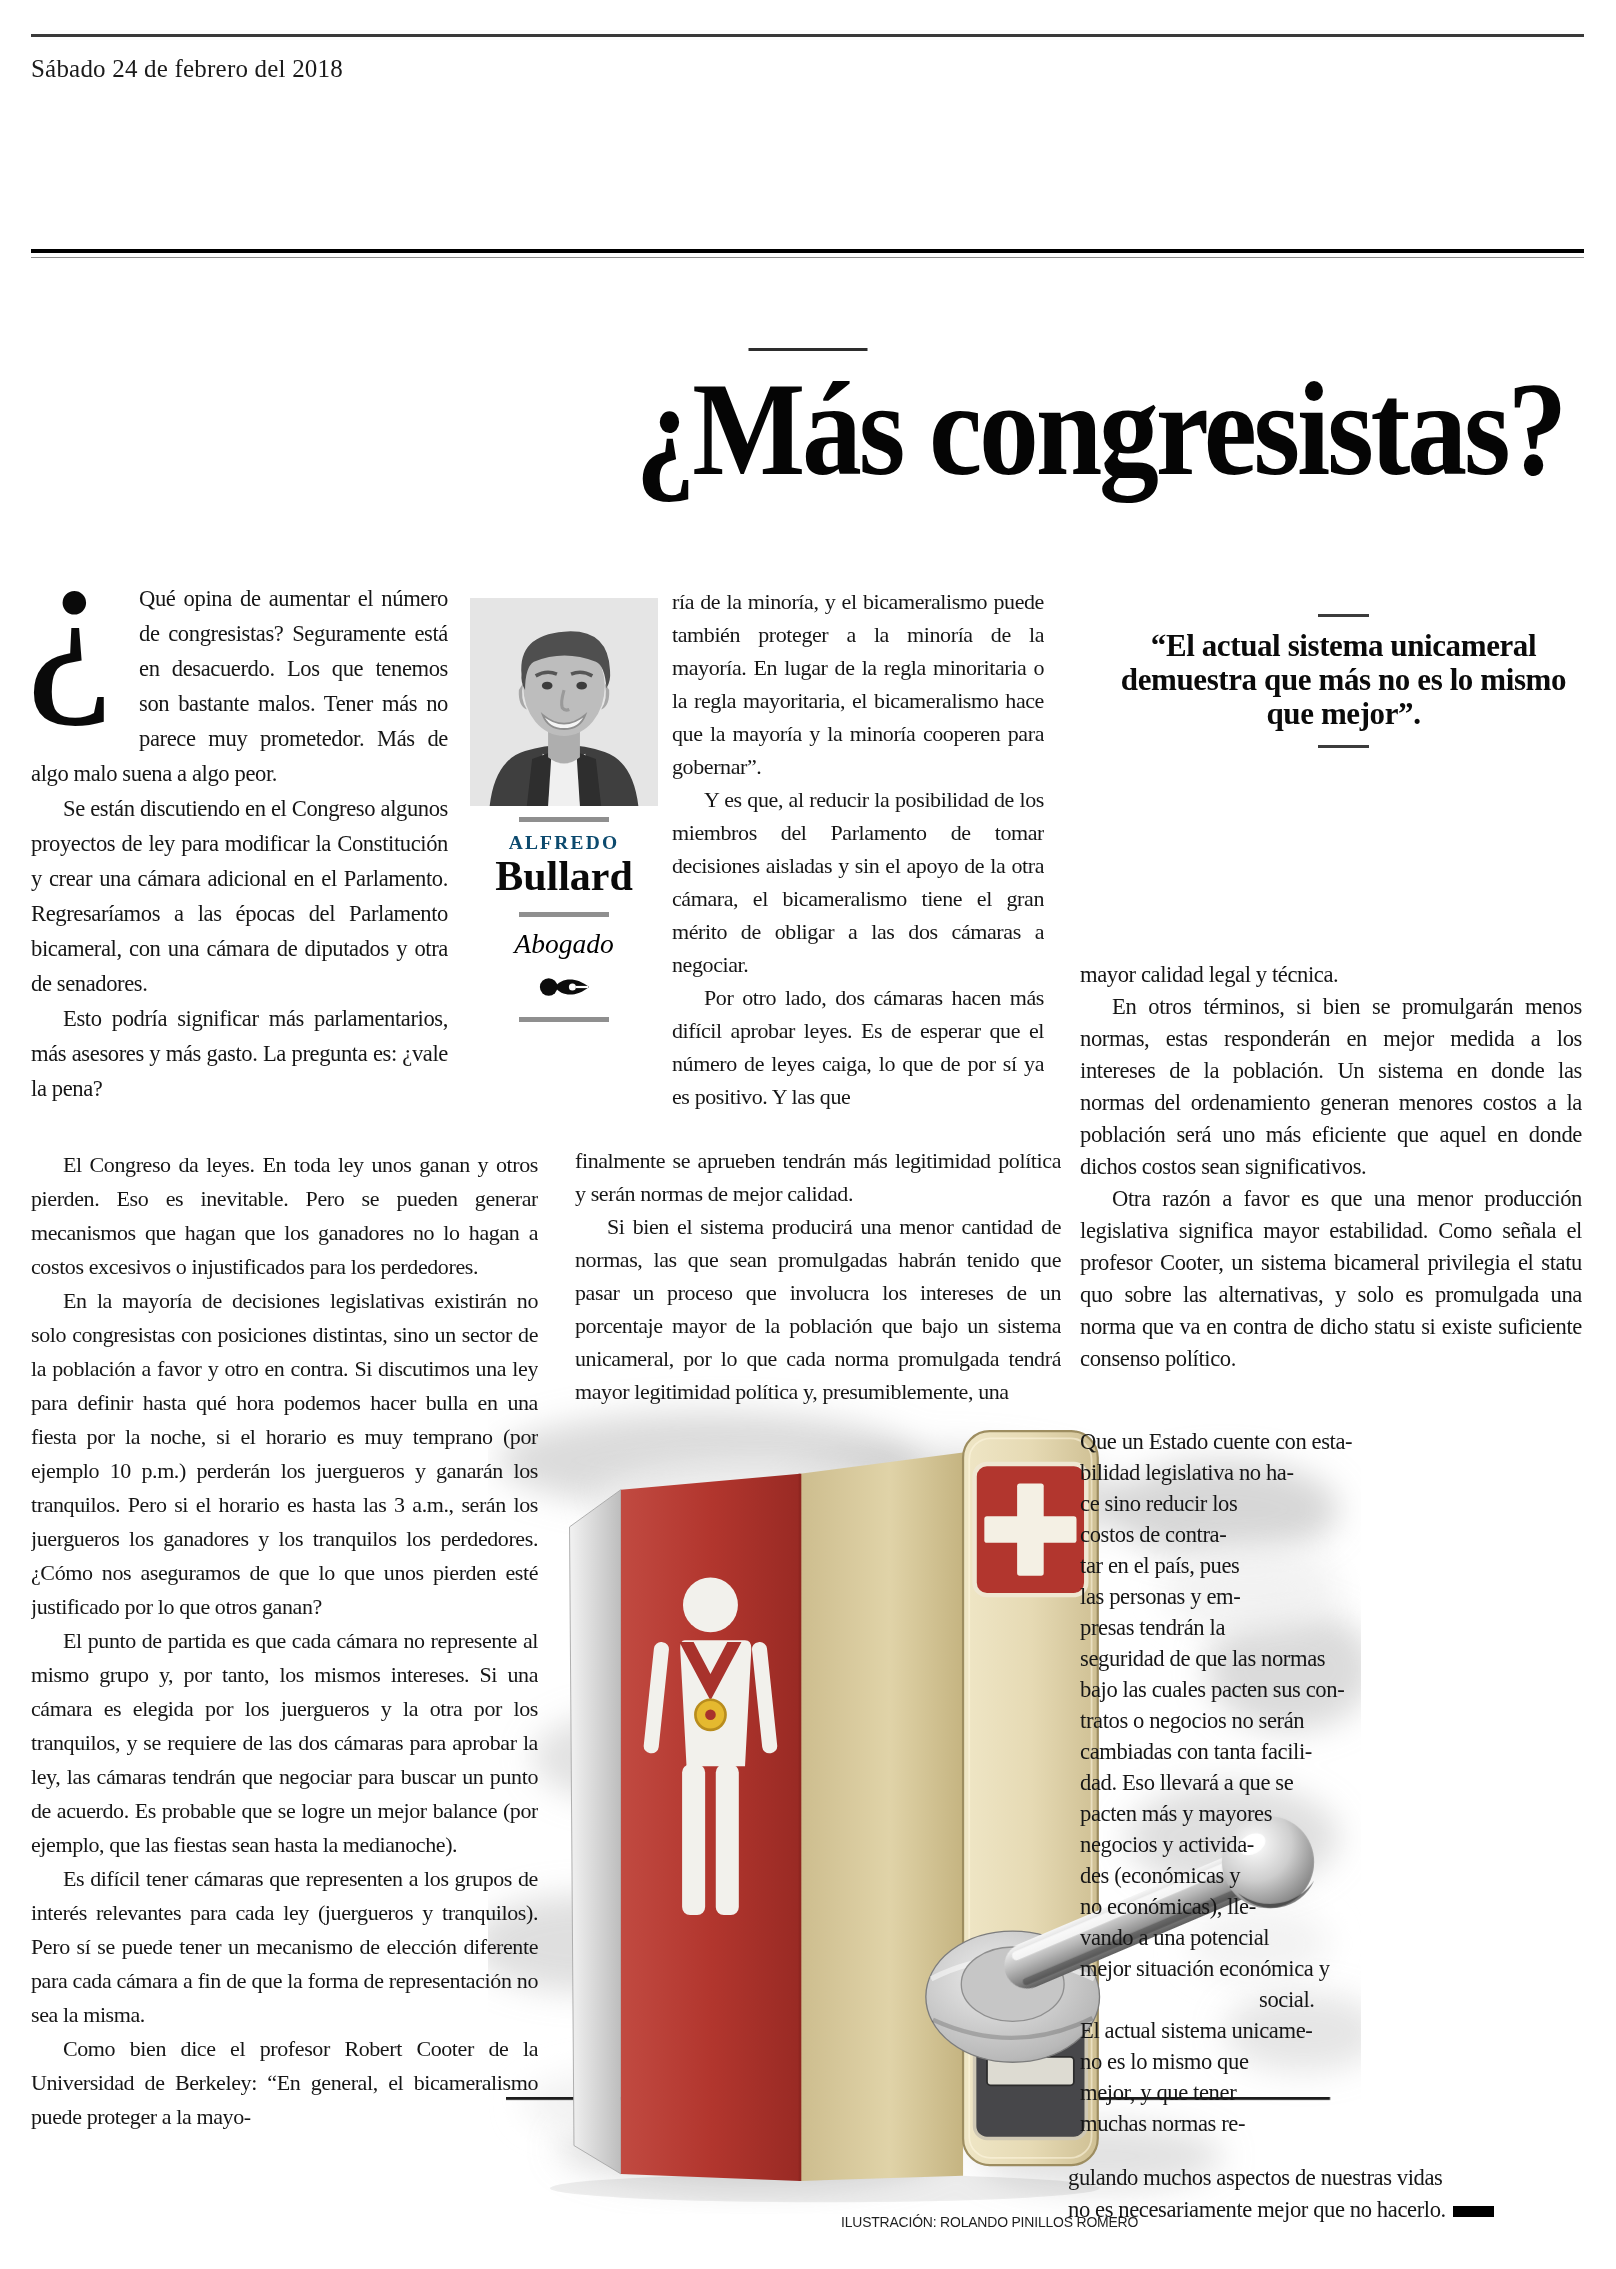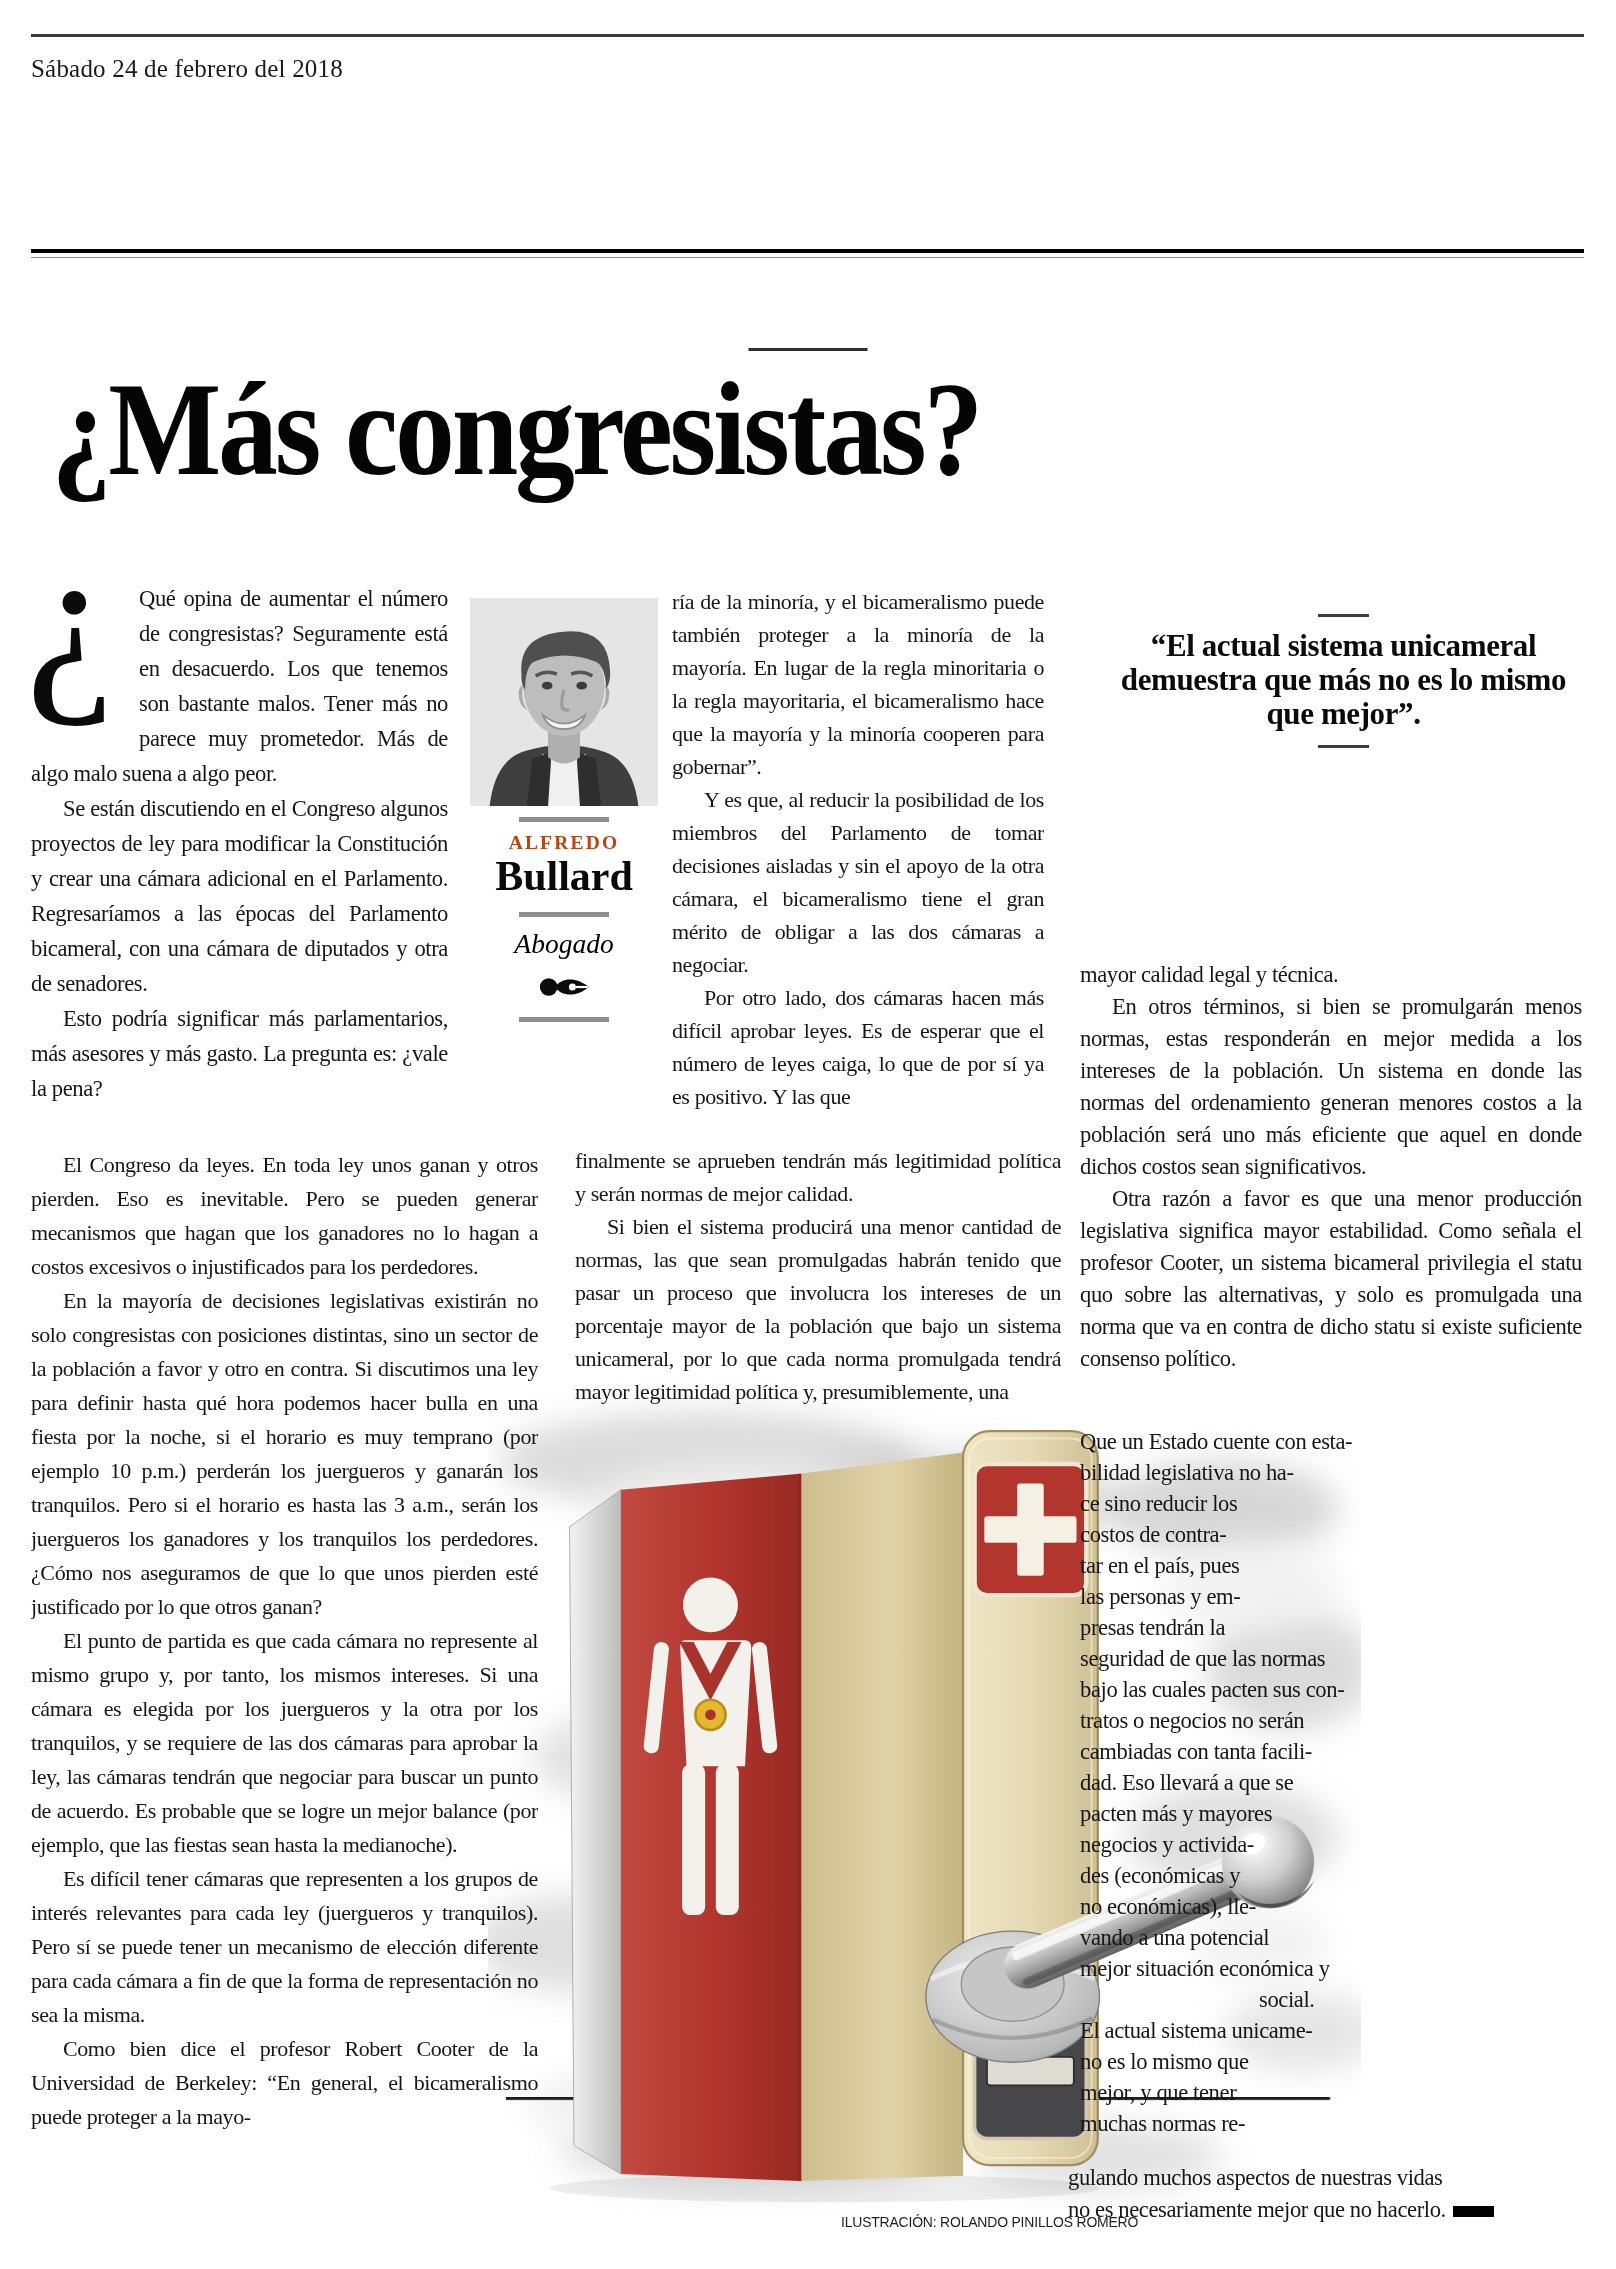--- a/index.html
+++ b/index.html
@@ -9,21 +9,21 @@
   .rule{position:absolute;background:#2f2f2f;}
 
   
   #masthead-date{left:31px;top:55px;font-size:25px;color:#1b1b1b;letter-spacing:0.2px;}
 
   
   #kicker{left:0;right:0;top:293px;text-align:center;font-weight:bold;font-size:27.5px;
           letter-spacing:0.9px;color:#0d0d0d;}
   #kicker .squeeze{display:inline-block;transform:scaleX(0.85);transform-origin:center;}
   #kicker-rule{left:50%;transform:translateX(-50%);top:348px;width:119px;height:2.7px;background:#2d2d2d;}
-  #headline{left:0;right:0;top:353px;text-align:left;font-weight:bold;font-size:133px;
+  #headline{left:0;right:0;top:353px;text-align:right;font-weight:bold;font-size:133px;
             letter-spacing:-3.5px;color:#050505;line-height:1.15;}
   #headline .squeeze{display:inline-block;transform:scaleX(0.9);transform-origin:center;}
 
   
   .body{position:absolute;text-align:justify;color:#161616;}
   .body p{margin:0;}
   .body p.ind{text-indent:32px;}
   #col1a{left:31px;top:581px;width:417px;height:565px;overflow:hidden;
          font-size:22.6px;line-height:35px;letter-spacing:-0.4px;}
   #col1b{left:31px;top:1148px;width:507px;height:1119px;overflow:hidden;
@@ -36,21 +36,21 @@
          font-size:22.6px;line-height:32px;letter-spacing:-0.4px;}
 
   .dropcap{float:left;width:92px;height:140px;position:relative;margin:5.3px 16px 0 0;}
   .dropcap span{position:absolute;left:-5.3px;top:-67px;font-size:199px;line-height:199px;
                 color:#0a0a0a;font-family:"Liberation Serif",serif;}
 
   
   #author{left:470px;top:598px;width:188px;text-align:center;}
   #author-photo{width:188px;height:208px;background:#ebebeb;overflow:hidden;}
   .a-rule{width:90px;height:5.3px;background:#8f8f8f;margin:0 auto;}
-  #author-first{font-weight:bold;font-size:19.5px;letter-spacing:2.2px;margin-top:9.8px;color:#c2410c;}
+  #author-first{font-weight:bold;font-size:19.5px;letter-spacing:2.2px;margin-top:9.8px;color:#0c4a6e;}
   #author-last{font-weight:bold;font-size:42px;line-height:44px;color:#0a0a0a;}
   #author-role{font-style:italic;font-size:27.5px;margin:10.6px 0 12.4px 0;color:#000000;}
   #pen-wrap{margin:5.3px auto 10.6px auto;width:51px;}
 
   
   #quote-block{left:1107px;top:614px;width:473px;text-align:center;}
   .q-rule{width:51px;height:2.7px;background:#3c3c3c;margin:0 auto;}
   #quote-text{font-weight:bold;font-size:31px;line-height:34px;letter-spacing:-0.4px;
               color:#0b0b0b;margin:12.4px 0 14px 0;}
 

